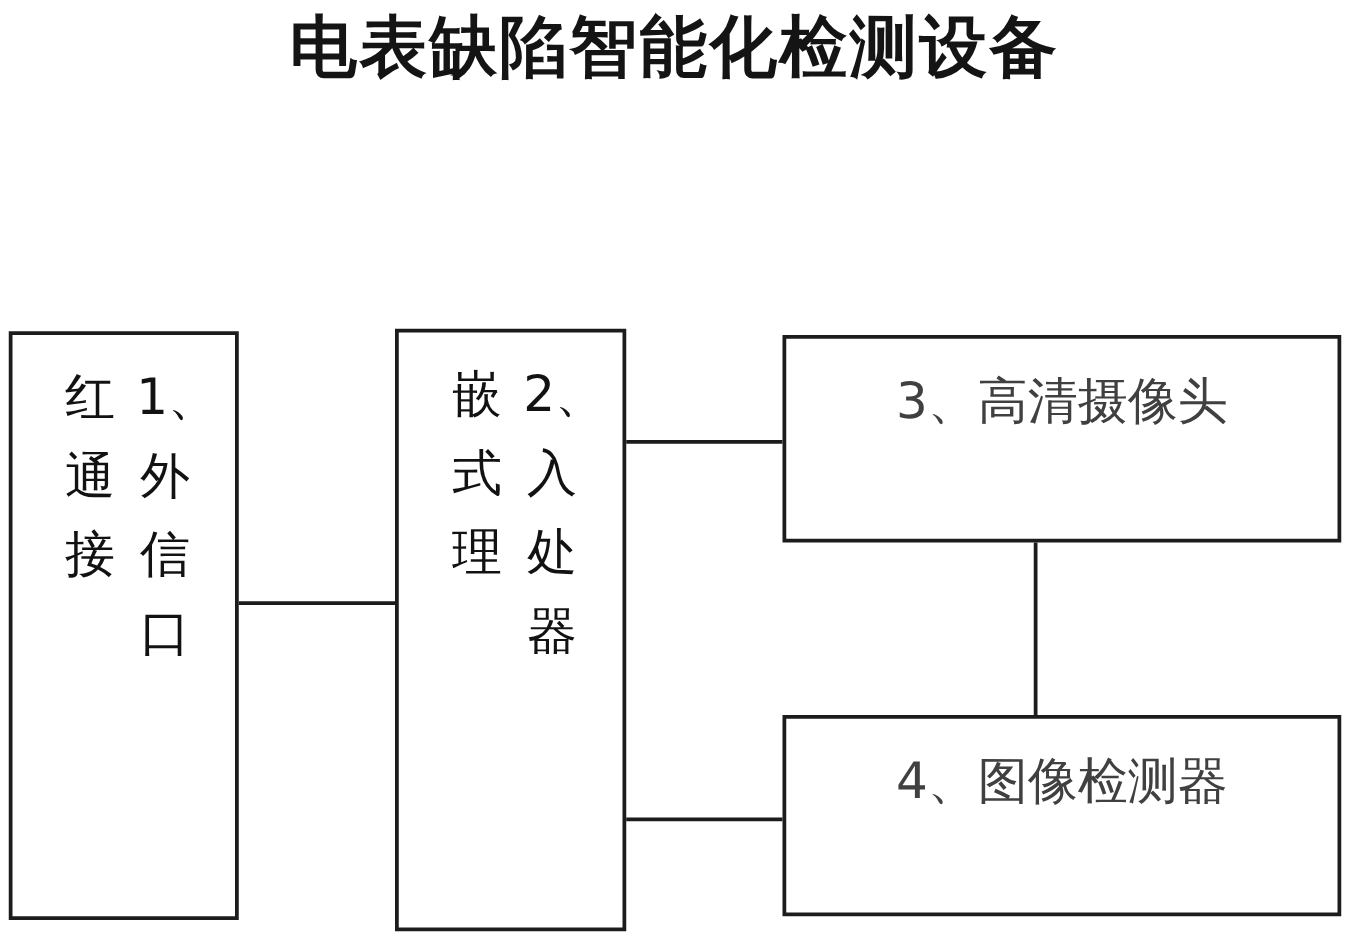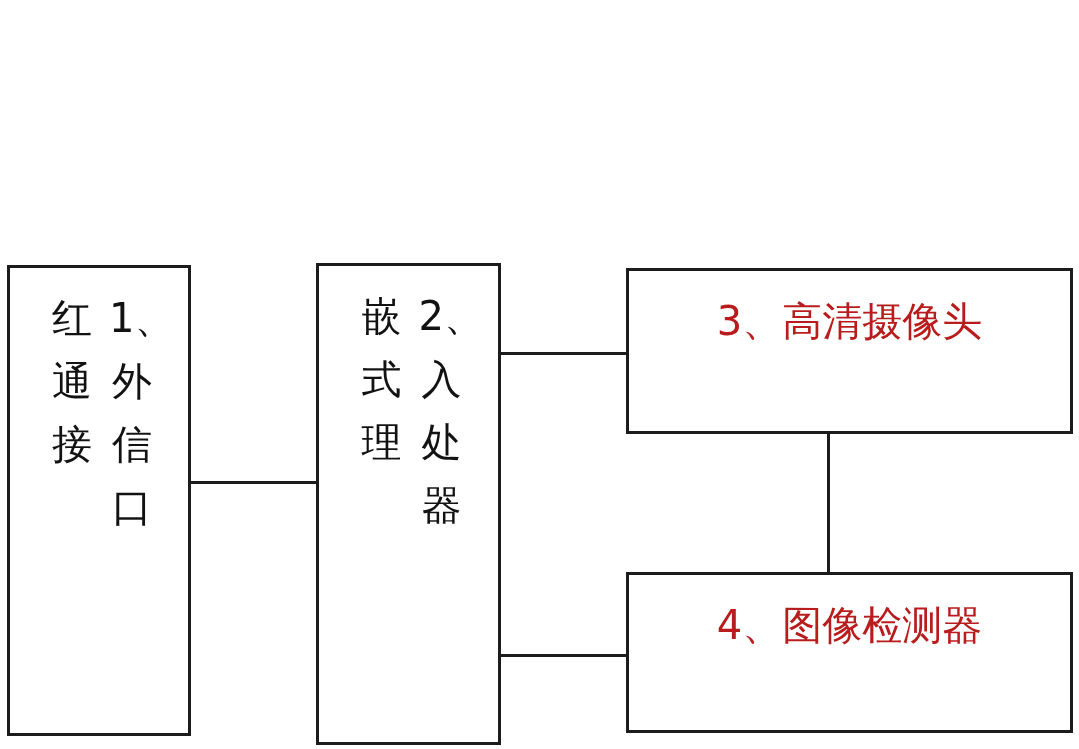--- a/index.html
+++ b/index.html
@@ -104,21 +104,21 @@
 
   
   .hlabel {
     position: absolute;
     left: 0;
     top: 22px;
     width: 100%;
     text-align: center;
     font-size: 40px;
     line-height: 56px;
-    color: #b91c1c;
+    color: #404040;
     white-space: nowrap;
     font-family: "DejaVu Sans", "Liberation Sans", sans-serif;
   }
 
   
   .connector {
     position: absolute;
     background: #1c1c1c;
   }
   .connector.horizontal { height: 3px; }
@@ -143,20 +143,21 @@
     left: 827px;
     top: 431px;
     height: 150px;
   }
 </style>
 </head>
 <body>
 
 <div id="canvas">
 
+  <div class="diagram-title">电表缺陷智能化检测设备</div>
 
   <div class="connector horizontal" id="conn-port-to-processor"></div>
   <div class="connector horizontal" id="conn-processor-to-camera"></div>
   <div class="connector horizontal" id="conn-processor-to-detector"></div>
   <div class="connector vertical" id="conn-camera-to-detector"></div>
 
   <div class="node-box" id="box-infrared-port">
     <div class="vlabel">
       <div class="vcol">
         <span class="vchar">1、</span>

